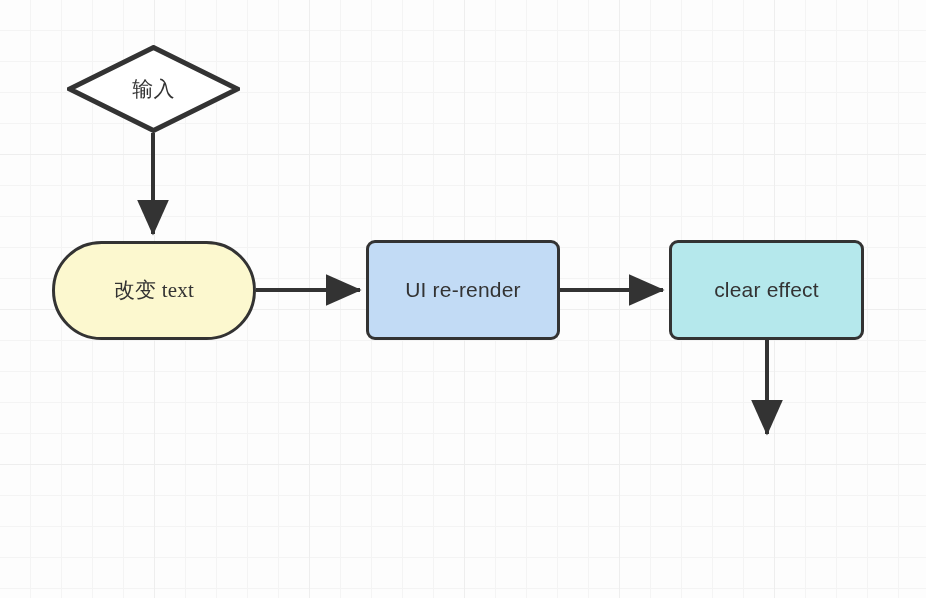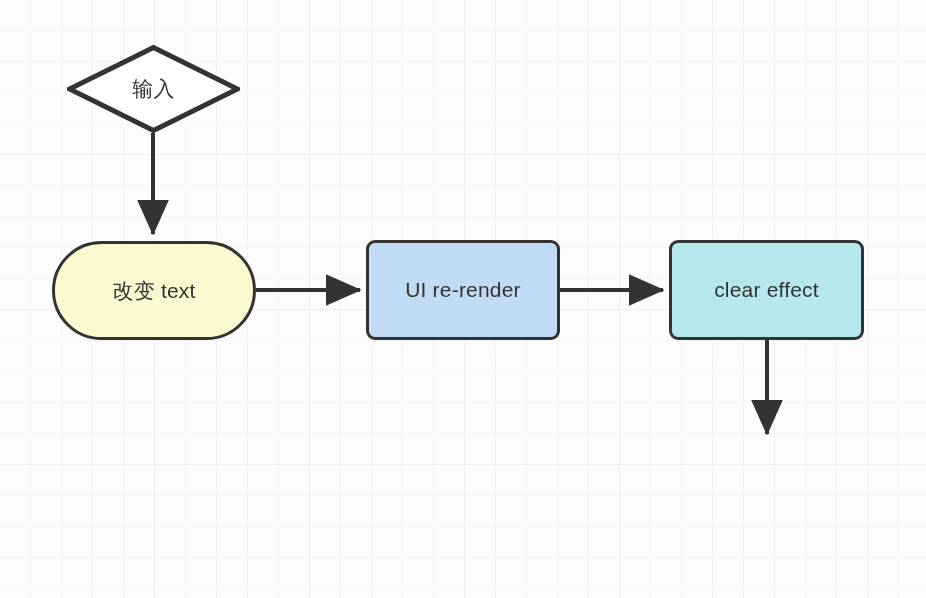--- a/index.html
+++ b/index.html
@@ -42,20 +42,21 @@
     letter-spacing: 0.2px;
     white-space: nowrap;
   }
   .node-rect {
     border: 3px solid #333333;
     border-radius: 9px;
   }
   .node-stadium {
     border: 3px solid #333333;
     border-radius: 999px;
+    font-family: Liberation Serif, serif;
   }
   .node-diamond-wrap {
     position: absolute;
     display: flex;
     align-items: center;
     justify-content: center;
   }
   .node-diamond-shape {
     position: absolute;
     left: 0;

